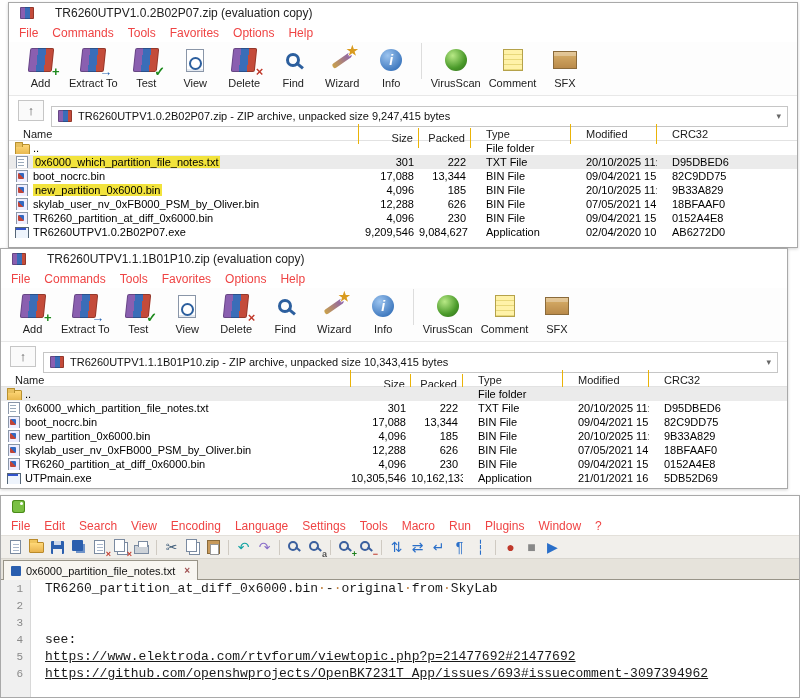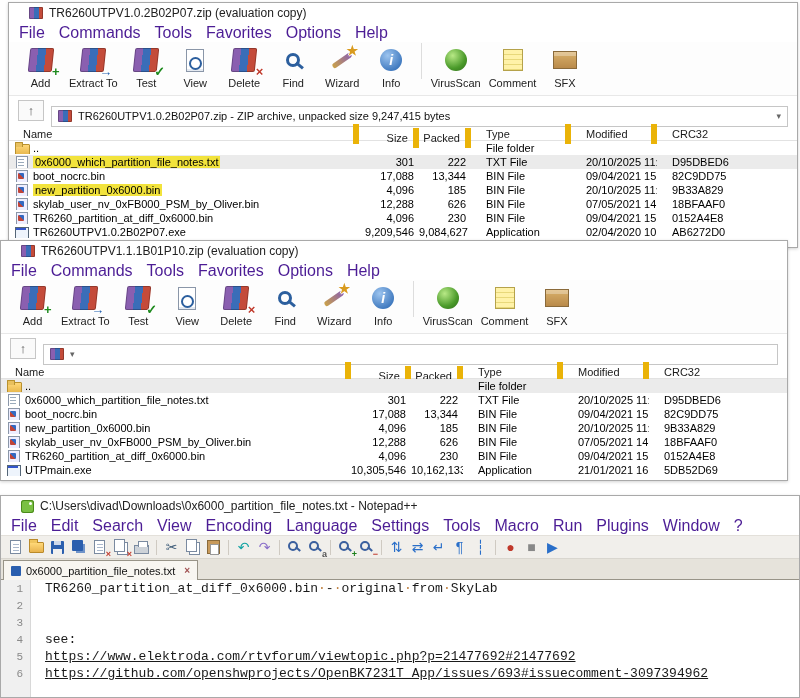--- a/index.html
+++ b/index.html
@@ -2,23 +2,23 @@
 <html><head>
 <meta charset="utf-8">
 <style>
   * { margin:0; padding:0; box-sizing:border-box; }
   html,body { width:800px; height:698px; }
   body { position:relative; background:#ffffff; font-family:"Liberation Sans",sans-serif; overflow:hidden; color:#111; }
 
   .window { position:absolute; background:#fff; border:1px solid #a9a9a9; box-shadow:0 1px 3px rgba(0,0,0,.18); display:flex; flex-direction:column; }
 
   
-  .titlebar { flex:none; height:20px; display:flex; align-items:center; gap:6px; padding:0 20px; background:#fff; font-size:12px; color:#222; }
+  .titlebar { flex:none; height:20px; display:flex; align-items:center; gap:21px; padding:0 11px; background:#fff; font-size:12px; color:#222; }
   .title-text { white-space:nowrap; overflow:hidden; }
-  .menubar { flex:none; height:19px; display:flex; align-items:center; padding:0 3px; font-size:16px; color:#4c1d95; background:#fff; }
+  .menubar { flex:none; height:19px; display:flex; align-items:center; padding:0 3px; font-size:12px; color:#ef4444; background:#fff; }
   .mitem { padding:1px 7px; }
 
   
   .appico-rar, .minirar { width:14px; height:12px; flex:none; border-radius:1px;
     background:linear-gradient(90deg,#8a5fb0 0 5px,#3a6db8 5px 10px,#c44b3a 10px 14px);
     box-shadow:inset 0 0 0 1px rgba(0,0,0,.25); }
   .rar-toolbar { flex:none; height:54px; display:flex; align-items:flex-start; padding:2px 8px 0; gap:2px; background:#fdfdfd; border-bottom:1px solid #e8e8e8; }
   .rbtn { display:flex; flex-direction:column; align-items:center; min-width:47px; padding:1px 3px; font-size:11px; color:#222; }
   .ricon { width:34px; height:30px; position:relative; display:flex; align-items:center; justify-content:center; }
   .rib { position:relative; display:block; }
@@ -47,21 +47,21 @@
   .rlabel { margin-top:2px; white-space:nowrap; }
 
   .addrbar { flex:none; height:28px; display:flex; align-items:center; gap:7px; padding:0 9px; }
   .upbtn { width:26px; height:21px; border:1px solid #c6c6c6; background:#fafafa; color:#555;
     display:flex; align-items:center; justify-content:center; font-size:13px; }
   .addrbox { flex:1; height:21px; border:1px solid #c6c6c6; background:#fff; display:flex; align-items:center; gap:6px; padding:0 6px; font-size:11px;margin-top:12px; }
   .addrtext { flex:1; white-space:nowrap; overflow:hidden; }
   .ddarrow { color:#666; font-style:normal; font-size:9px; }
 
   .listhead { flex:none; display:grid; grid-template-columns:348px 60px 52px 100px 86px 1fr; height:17px; align-items:center; font-size:11px; color:#1a1a1a; border-bottom:1px solid #e2e2e2; padding:0 2px; }
-  .hcol { height:100%; display:flex; align-items:center; border-right:6px solid #eab308; padding:0 5px; white-space:nowrap; }
+  .hcol { height:100%; display:flex; align-items:center; border-right:1px solid #eab308; padding:0 5px; white-space:nowrap; }
   .hcol.hname { padding-left:12px; }
   .hcol.hnum { justify-content:flex-end; padding-right:5px;margin-top:8px; }
   .hcol.htext { padding-left:15px; }
   .hcol:last-child { border-right:none; }
 
   .filelist { flex:1; font-size:11px; color:#000; overflow:hidden; }
   .frow { display:grid; grid-template-columns:348px 60px 52px 100px 86px 1fr; height:14px; align-items:center; padding:0 2px; white-space:nowrap; }
   .frow.sel { background:#ebebeb; }
   .cell { overflow:hidden; }
   .fname { display:flex; align-items:center; gap:5px; padding-left:4px; }
@@ -331,21 +331,21 @@
         </span>
         <span class="cell csz">9,209,546</span>
         <span class="cell cpk">9,084,627</span>
         <span class="cell ctp">Application</span>
         <span class="cell cmd">02/04/2020 10:58</span>
         <span class="cell ccc">AB6272D0</span>
       </div>
     </div>
 </div>
 
-<div class="window" id="win2" style="left:0px;top:240px;width:788px;height:241px;">
+<div class="window" id="win2" style="left:0px;top:248px;width:788px;height:241px;">
   <div class="titlebar">
     <span class="appico-rar"></span>
     <span class="title-text">TR6260UTPV1.1.1B01P10.zip (evaluation copy)</span>
   </div>
   <div class="menubar">
 
   <span class="mitem">File</span>
       <span class="mitem">Commands</span>
       <span class="mitem">Tools</span>
       <span class="mitem">Favorites</span>
@@ -447,20 +447,21 @@
           <i class="rib box"></i>
           <b class="rbadge"></b>
         </span>
         <span class="rlabel">SFX</span>
       </div>
     </div>
   <div class="addrbar">
     <span class="upbtn">↑</span>
     <span class="addrbox">
       <i class="minirar"></i>
+      <span class="addrtext">TR6260UTPV1.1.1B01P10.zip - ZIP archive, unpacked size 10,343,415 bytes</span>
       <i class="ddarrow">▾</i>
     </span>
   </div>
   <div class="listhead">
     <span class="hcol hname">Name</span>
     <span class="hcol hnum">Size</span>
     <span class="hcol hnum">Packed</span>
     <span class="hcol htext">Type</span>
     <span class="hcol htext">Modified</span>
     <span class="hcol htext">CRC32</span>
@@ -549,21 +550,20 @@
         <span class="cell ctp">Application</span>
         <span class="cell cmd">21/01/2021 16:58</span>
         <span class="cell ccc">5DB52D69</span>
       </div>
     </div>
 </div>
 
 <div class="window" id="win3" style="left:0px;top:495px;width:800px;height:203px;">
   <div class="titlebar">
     <span class="npp-appico"></span>
-    <span class="title-text">C:\Users\divad\Downloads\0x6000_partition_file_notes.txt - Notepad++</span>
   </div>
   <div class="menubar">
 
   <span class="mitem">File</span>
       <span class="mitem">Edit</span>
       <span class="mitem">Search</span>
       <span class="mitem">View</span>
       <span class="mitem">Encoding</span>
       <span class="mitem">Language</span>
       <span class="mitem">Settings</span>

